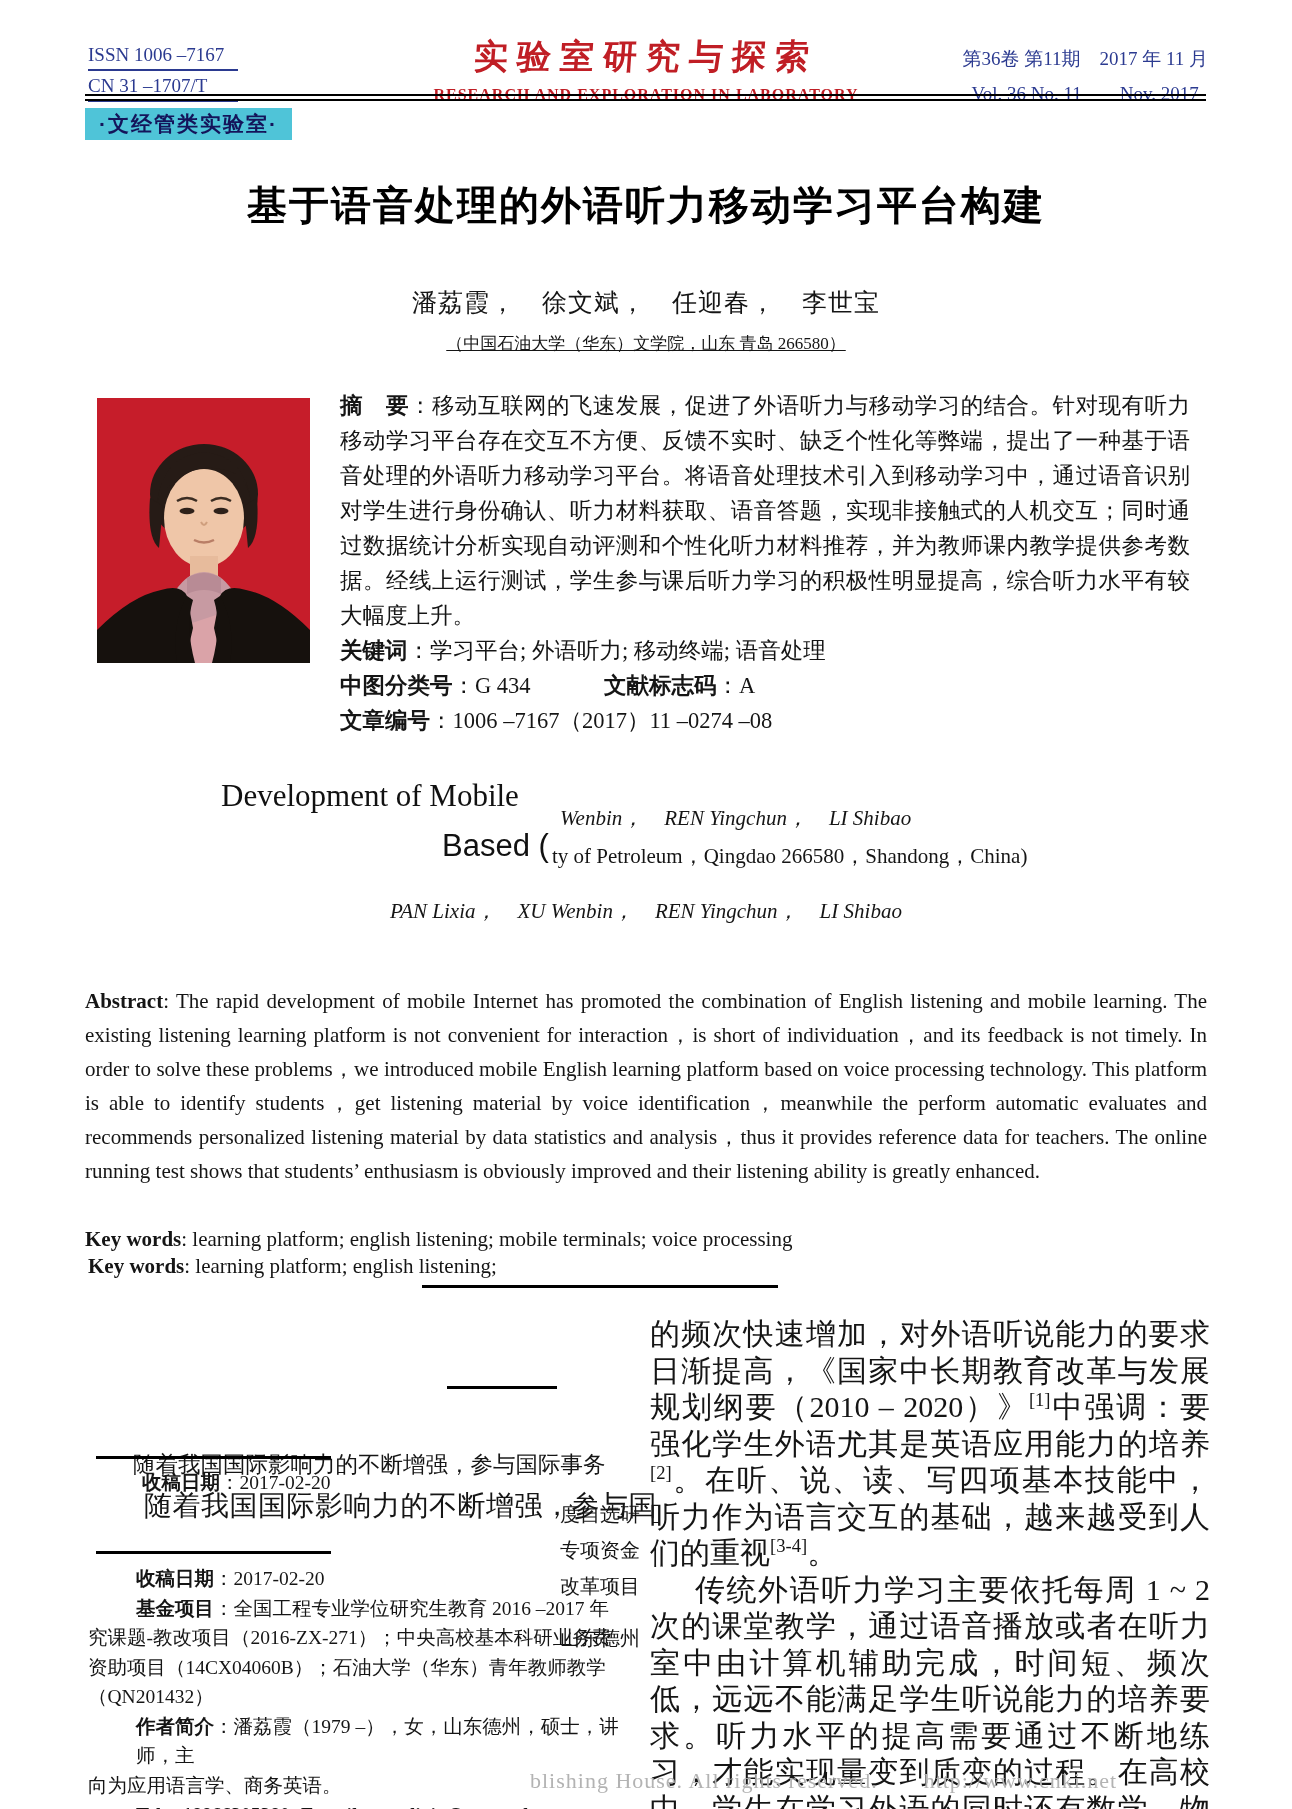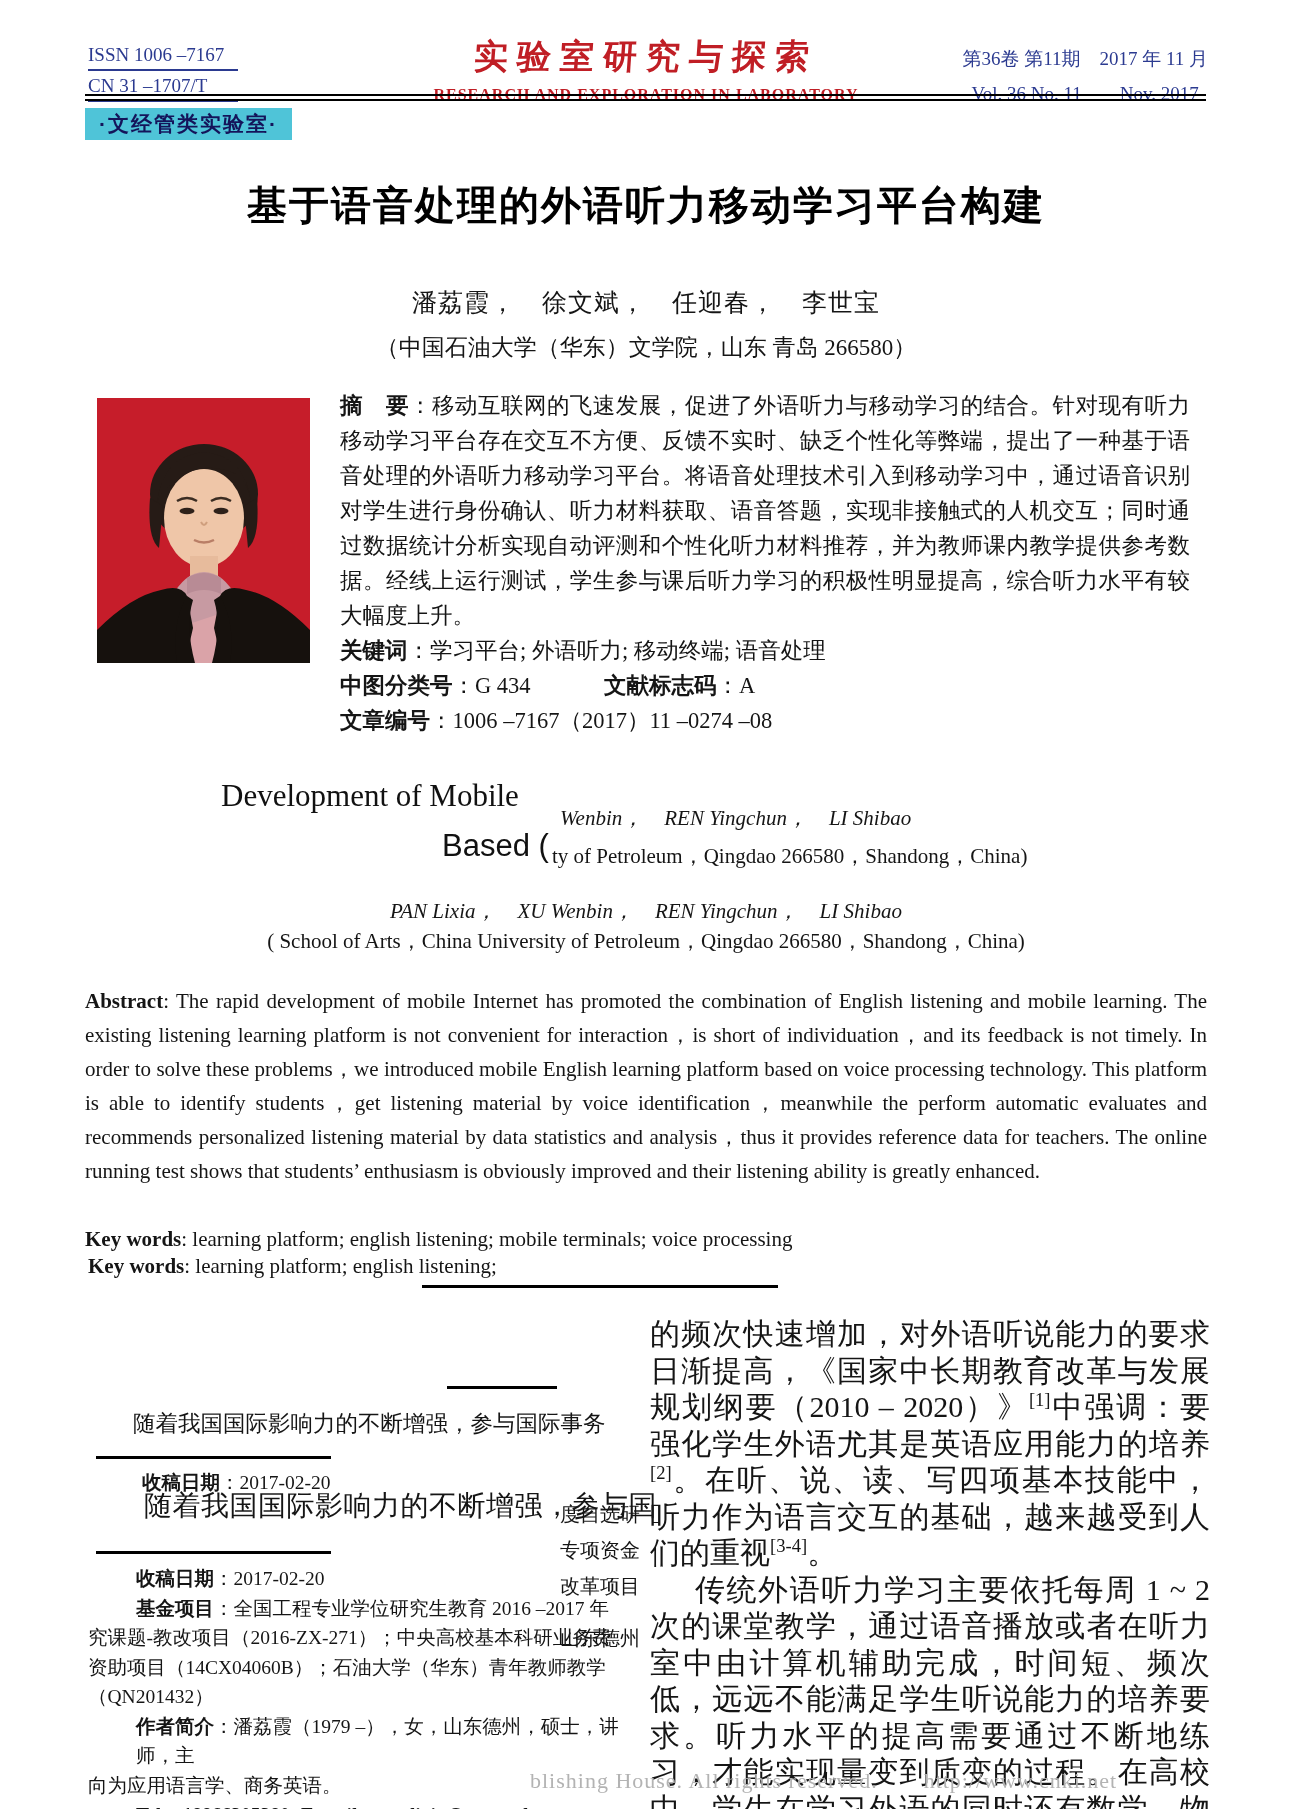--- a/index.html
+++ b/index.html
@@ -27,31 +27,31 @@
   sup{font-size:0.62em;line-height:0;}
   
   .issn-line{display:inline-block;border-bottom:2px solid var(--header-blue);
     padding:0 4px 3px 0;font-size:19px;min-width:146px;}
   .double-rule{border-top:2px solid #000;border-bottom:2px solid #000;height:3px;}
   .badge{background:var(--badge-bg);color:var(--badge-text);font-size:21px;
     padding:4px 14px 5px 14px;letter-spacing:2px;}
   
   .title-cn{font-size:40px;letter-spacing:2px;color:#000;}
   .authors-cn{font-size:25px;letter-spacing:1px;}
-  .affil-cn{font-size:23px;}
+  .affil-cn{font-size:17px;text-decoration:underline;}
   .abstract-cn{width:850px;font-size:22.5px;line-height:35px;}
   .abstract-cn .para{min-height:245px;}
   .en-abstract{width:1122px;font-size:21px;line-height:34px;}
   .en-abstract .para{min-height:238px;}
   .glitch-big{font-size:31px;font-family:"Liberation Sans","DejaVu Sans",sans-serif;color:#111;}
   .glitch-serif{font-size:21px;font-style:italic;}
   .glitch-serif2{font-size:21px;}
   .en-authors{font-size:21px;font-style:italic;}
   .en-affil{font-size:21px;}
-  .col-left-item{font-size:22.5px;line-height:36.5px;}
+  .col-left-item{font-size:22.5px;line-height:36.5px;margin-top:41px;}
   .kw-frag{font-size:21px;}
   .foot{width:556px;font-size:19.5px;line-height:29.5px;}
   .foot .lbl-indent{padding-left:48px;}
   .frag{width:160px;text-align:right;font-size:20px;}
   .big-intro{font-size:28px;letter-spacing:0.5px;}
   .recv-overlap{font-size:19.5px;}
   .right-col{width:560px;font-size:30px;line-height:36.5px;}
   .right-col .p2{text-indent:45px;}
   .watermark{font-size:22px;color:var(--watermark-gray);letter-spacing:1px;}
 </style>
@@ -127,21 +127,20 @@
       <span class="hei">文章编号</span><span>：1006 –7167（2017）11 –0274 –08</span>
     </div>
   </div>
 
   <div class="abs glitch-big" style="left:221px;top:778px;font-family:Liberation Serif, serif;">Development of Mobile</div>
   <div class="abs glitch-serif" style="left:560px;top:804px;">Wenbin，　REN Yingchun，　LI Shibao</div>
   <div class="abs glitch-big" style="left:442px;top:828px;">Based (</div>
   <div class="abs glitch-serif2" style="left:552px;top:842px;">ty of Petroleum，Qingdao 266580，Shandong，China)</div>
 
   <div class="abs center en-authors" style="top:897px;">PAN Lixia，　XU Wenbin，　REN Yingchun，　LI Shibao</div>
-  <div class="abs center en-affil" style="top:927px;">( School of Arts，China University of Petroleum，Qingdao 266580，Shandong，China)</div>
 
   <div class="abs en-abstract jp" style="left:85px;top:984px;">
     <div class="para">
       <span class="hei" style="font-family:'Liberation Serif','DejaVu Serif',serif;">Abstract</span><span>: The rapid development of mobile Internet has promoted the combination of English listening and mobile learning. The existing listening learning platform is not convenient for interaction，is short of individuation，and its feedback is not timely. In order to solve these problems，we introduced mobile English learning platform based on voice processing technology. This platform is able to identify students，get listening material by voice identification，meanwhile the perform automatic evaluates and recommends personalized listening material by data statistics and analysis，thus it provides reference data for teachers. The online running test shows that students’ enthusiasm is obviously improved and their listening ability is greatly enhanced.</span>
     </div>
     <div>
       <span style="font-weight:bold;">Key words</span><span>: learning platform; english listening; mobile terminals; voice processing</span>
     </div>
   </div>
 

